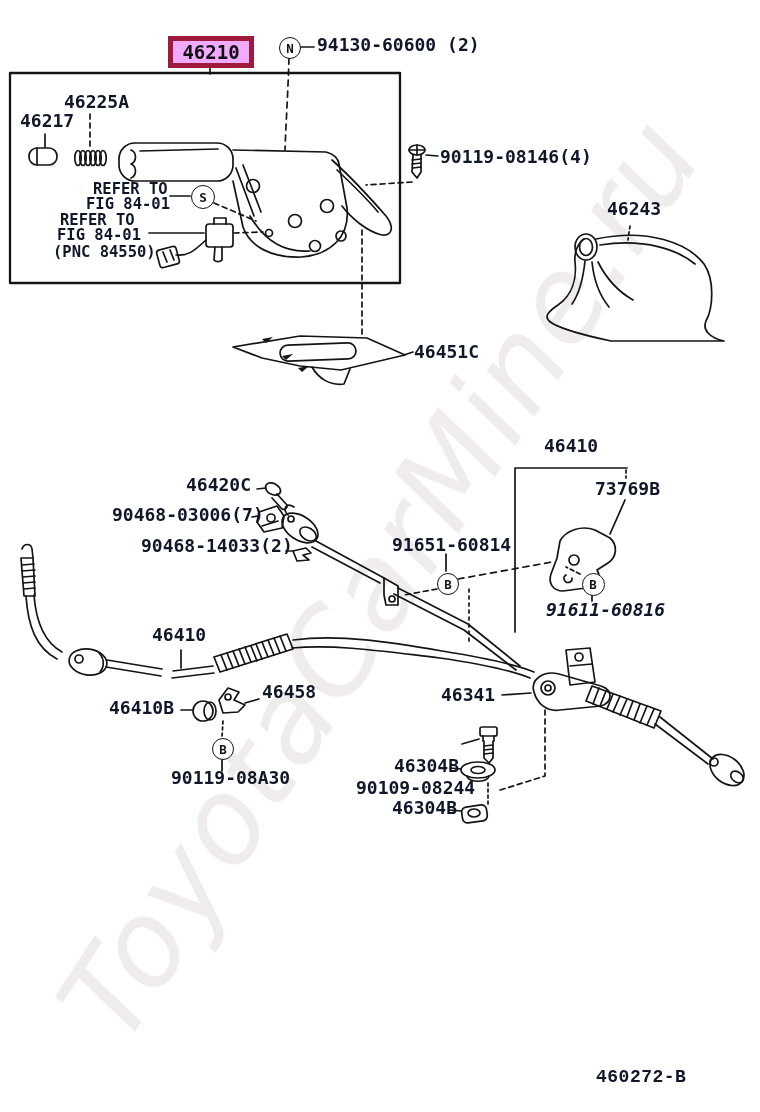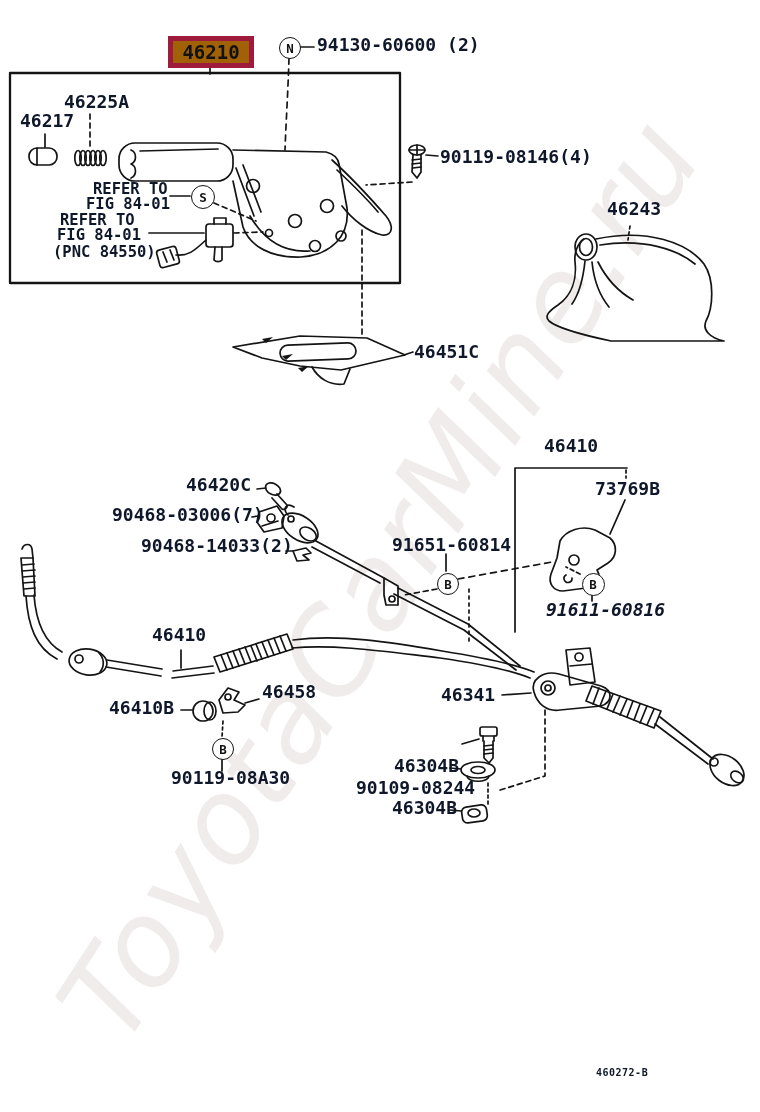--- a/index.html
+++ b/index.html
@@ -6,26 +6,26 @@
   #stage{position:relative;width:760px;height:1112px;background:#fff;overflow:hidden;
          font-family:"DejaVu Sans Mono","Liberation Mono",monospace;}
   .watermark{position:absolute;left:-230px;top:510px;width:1220px;text-align:center;
              transform:rotate(-57deg);font-family:"DejaVu Sans",sans-serif;
              font-style:italic;font-size:118px;letter-spacing:2px;white-space:nowrap;
              pointer-events:none;}
   svg.art{position:absolute;left:0;top:0;}
   .lbl{position:absolute;font-weight:bold;color:#0f172a;white-space:nowrap;line-height:1.05;}
   .lg{font-size:18px;}
   .sm{font-size:15.5px;}
-  .xs{font-size:10px;letter-spacing:0.5px;}
+  .xs{font-size:18px;letter-spacing:0.5px;font-family:Liberation Mono, monospace;}
   .callout{position:absolute;border:1.8px solid #141414;border-radius:50%;background:#fff;
            display:flex;align-items:center;justify-content:center;
            font-weight:bold;font-size:12.5px;color:#121212;z-index:4;}
   .hlbox{position:absolute;left:168px;top:36px;width:76px;height:22px;border:5px solid #9E1B3C;
-         background:#a16207;display:flex;align-items:center;justify-content:center;
+         background:#f0abfc;display:flex;align-items:center;justify-content:center;
          font-weight:bold;font-size:19px;color:#121212;z-index:4;}
   #label-layer{position:absolute;left:0;top:0;width:100%;height:100%;z-index:3;}
 </style>
 </head>
 <body>
 
 <div id="stage">
 
   <div class="watermark" style="color: rgb(241, 236, 236);">ToyotaCarMine.ru</div>
 

